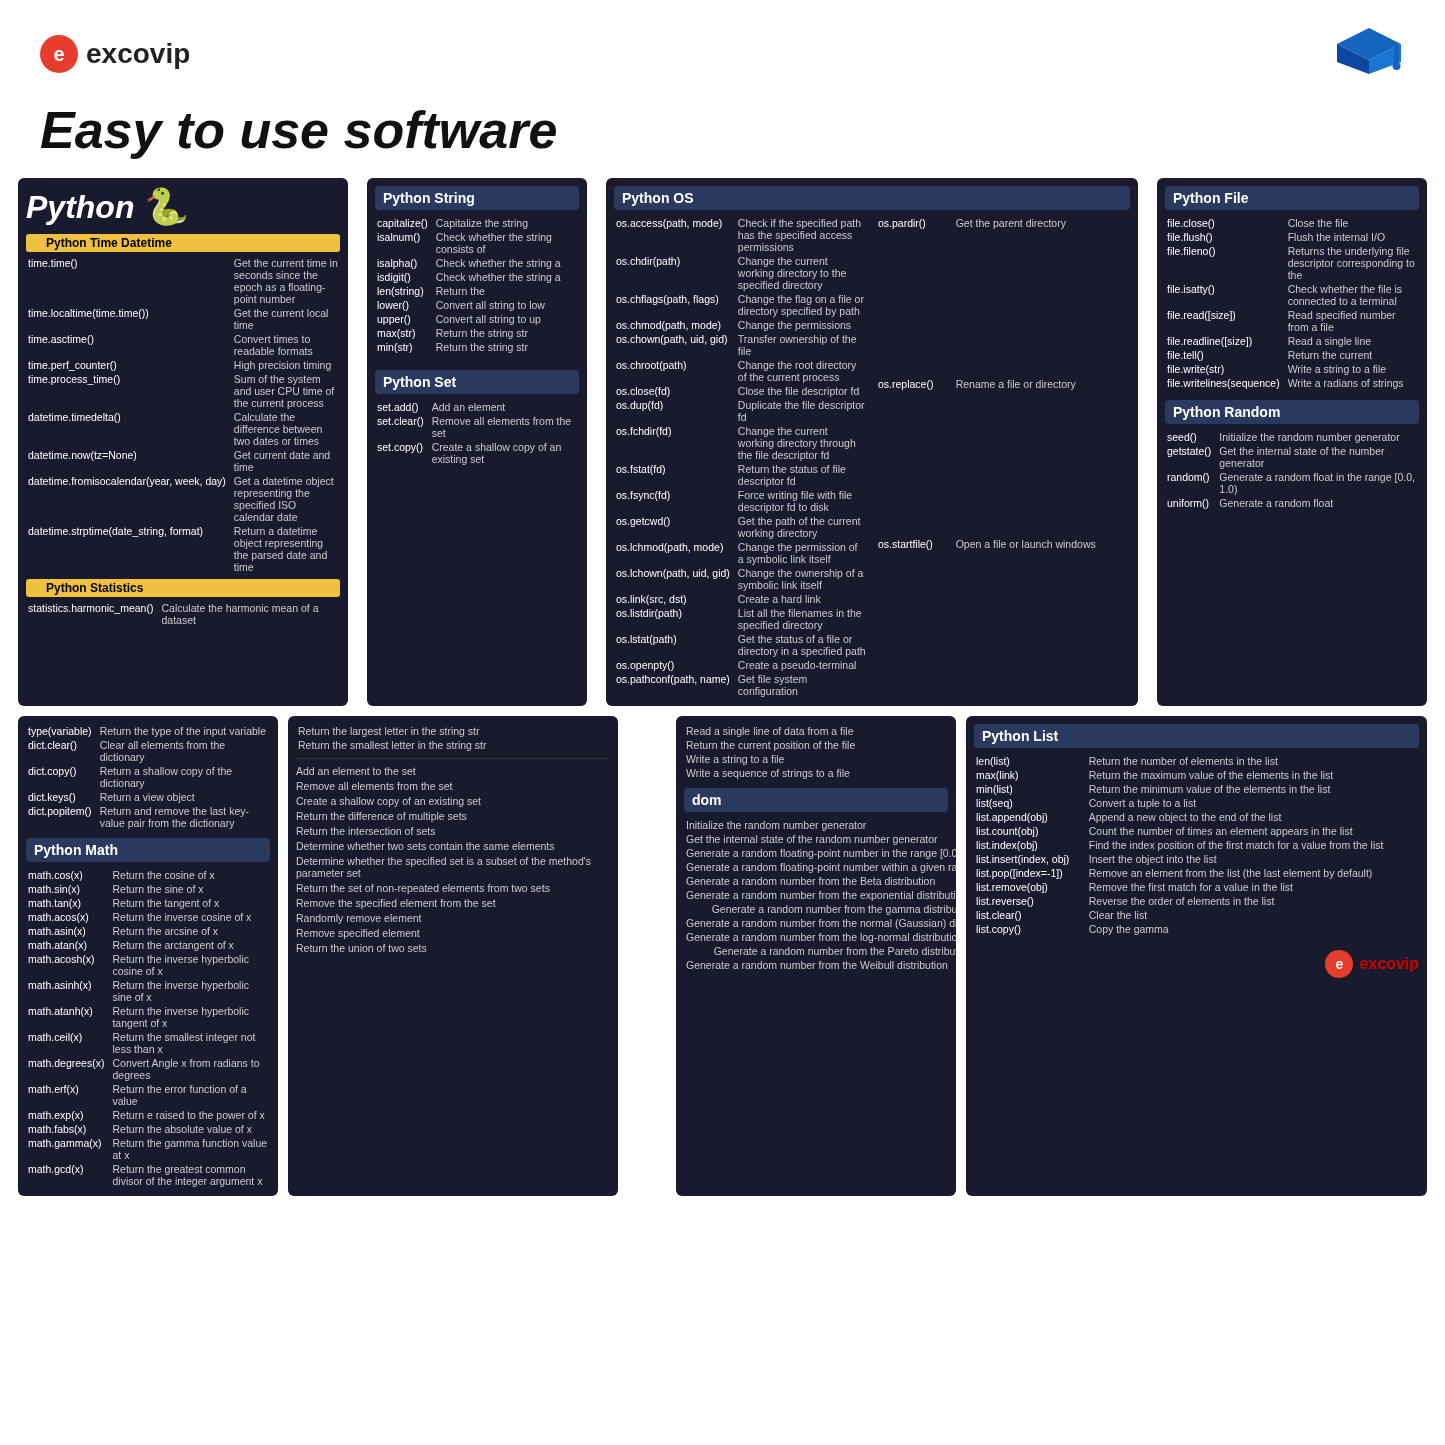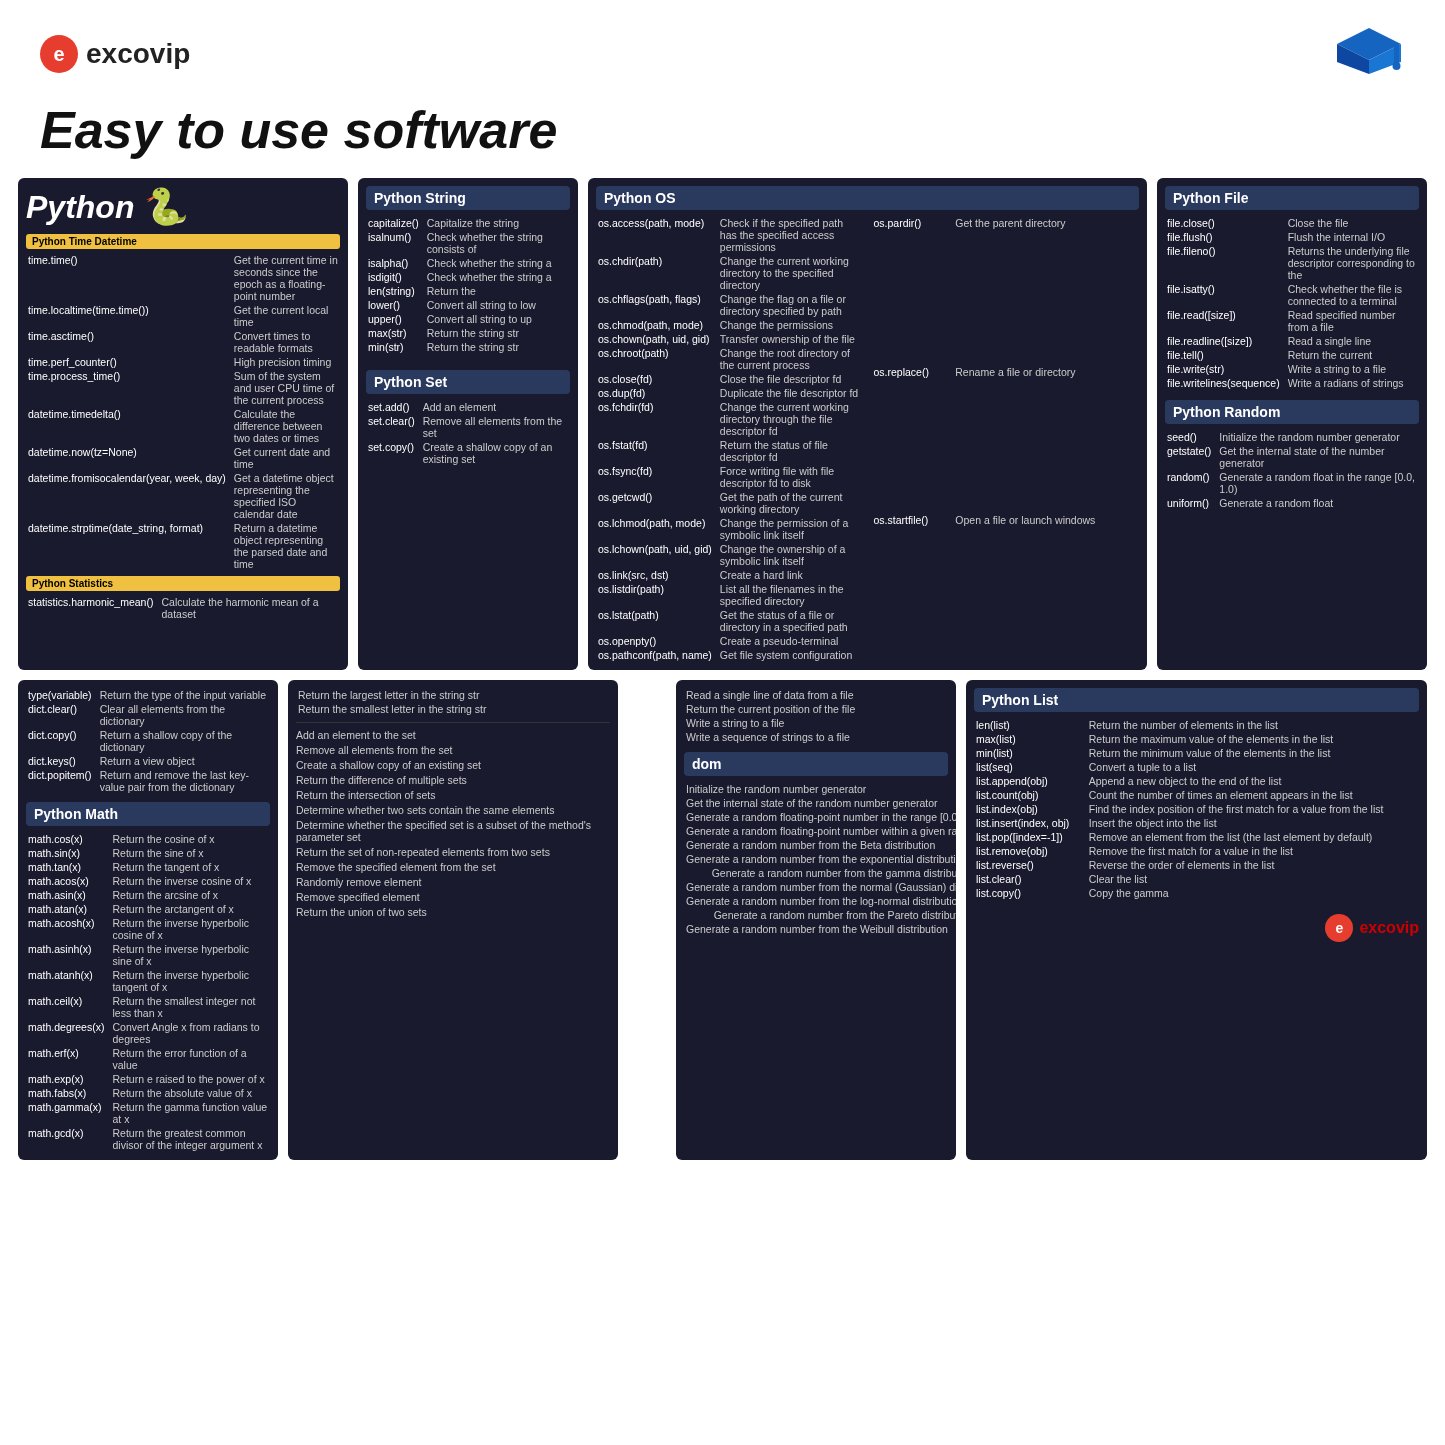--- a/index.html
+++ b/index.html
@@ -50,21 +50,21 @@
     .content-area {
       display: flex;
       flex-direction: column;
       padding: 0 18px 18px 18px;
       gap: 10px;
     }
 
     
     .top-row {
       display: flex;
-      gap: 10px;
+      gap: 19px;
     }
 
     
     .bottom-row {
       display: flex;
       gap: 10px;
     }
 
     
     .card {
@@ -104,25 +104,25 @@
       margin-bottom: 6px;
     }
     .python-title-text {
       font-size: 32px;
       font-weight: 900;
       color: #fff;
       font-style: italic;
     }
 
     .section-title {
-      font-size: 10px;
+      font-size: 12px;
       font-weight: bold;
       color: #000;
       background: #f0c040;
-      padding: 2px 6px;
+      padding: 2px 20px;
       border-radius: 3px;
       margin: 5px 0 4px 0;
     }
 
     
     .string-card {
       width: 220px;
       flex-shrink: 0;
     }
 
@@ -662,21 +662,21 @@
 
     <div class="card bottom-card-list">
       <div class="card-title">Python List</div>
       <table class="entries">
         <tbody>
             <tr>
               <td>len(list)</td>
               <td>Return the number of elements in the list</td>
             </tr>
         <tr>
-              <td>max(list)</td>
+              <td>max(link)</td>
               <td>Return the maximum value of the elements in the list</td>
             </tr>
         <tr>
               <td>min(list)</td>
               <td>Return the minimum value of the elements in the list</td>
             </tr>
         <tr>
               <td>list(seq)</td>
               <td>Convert a tuple to a list</td>
             </tr>

